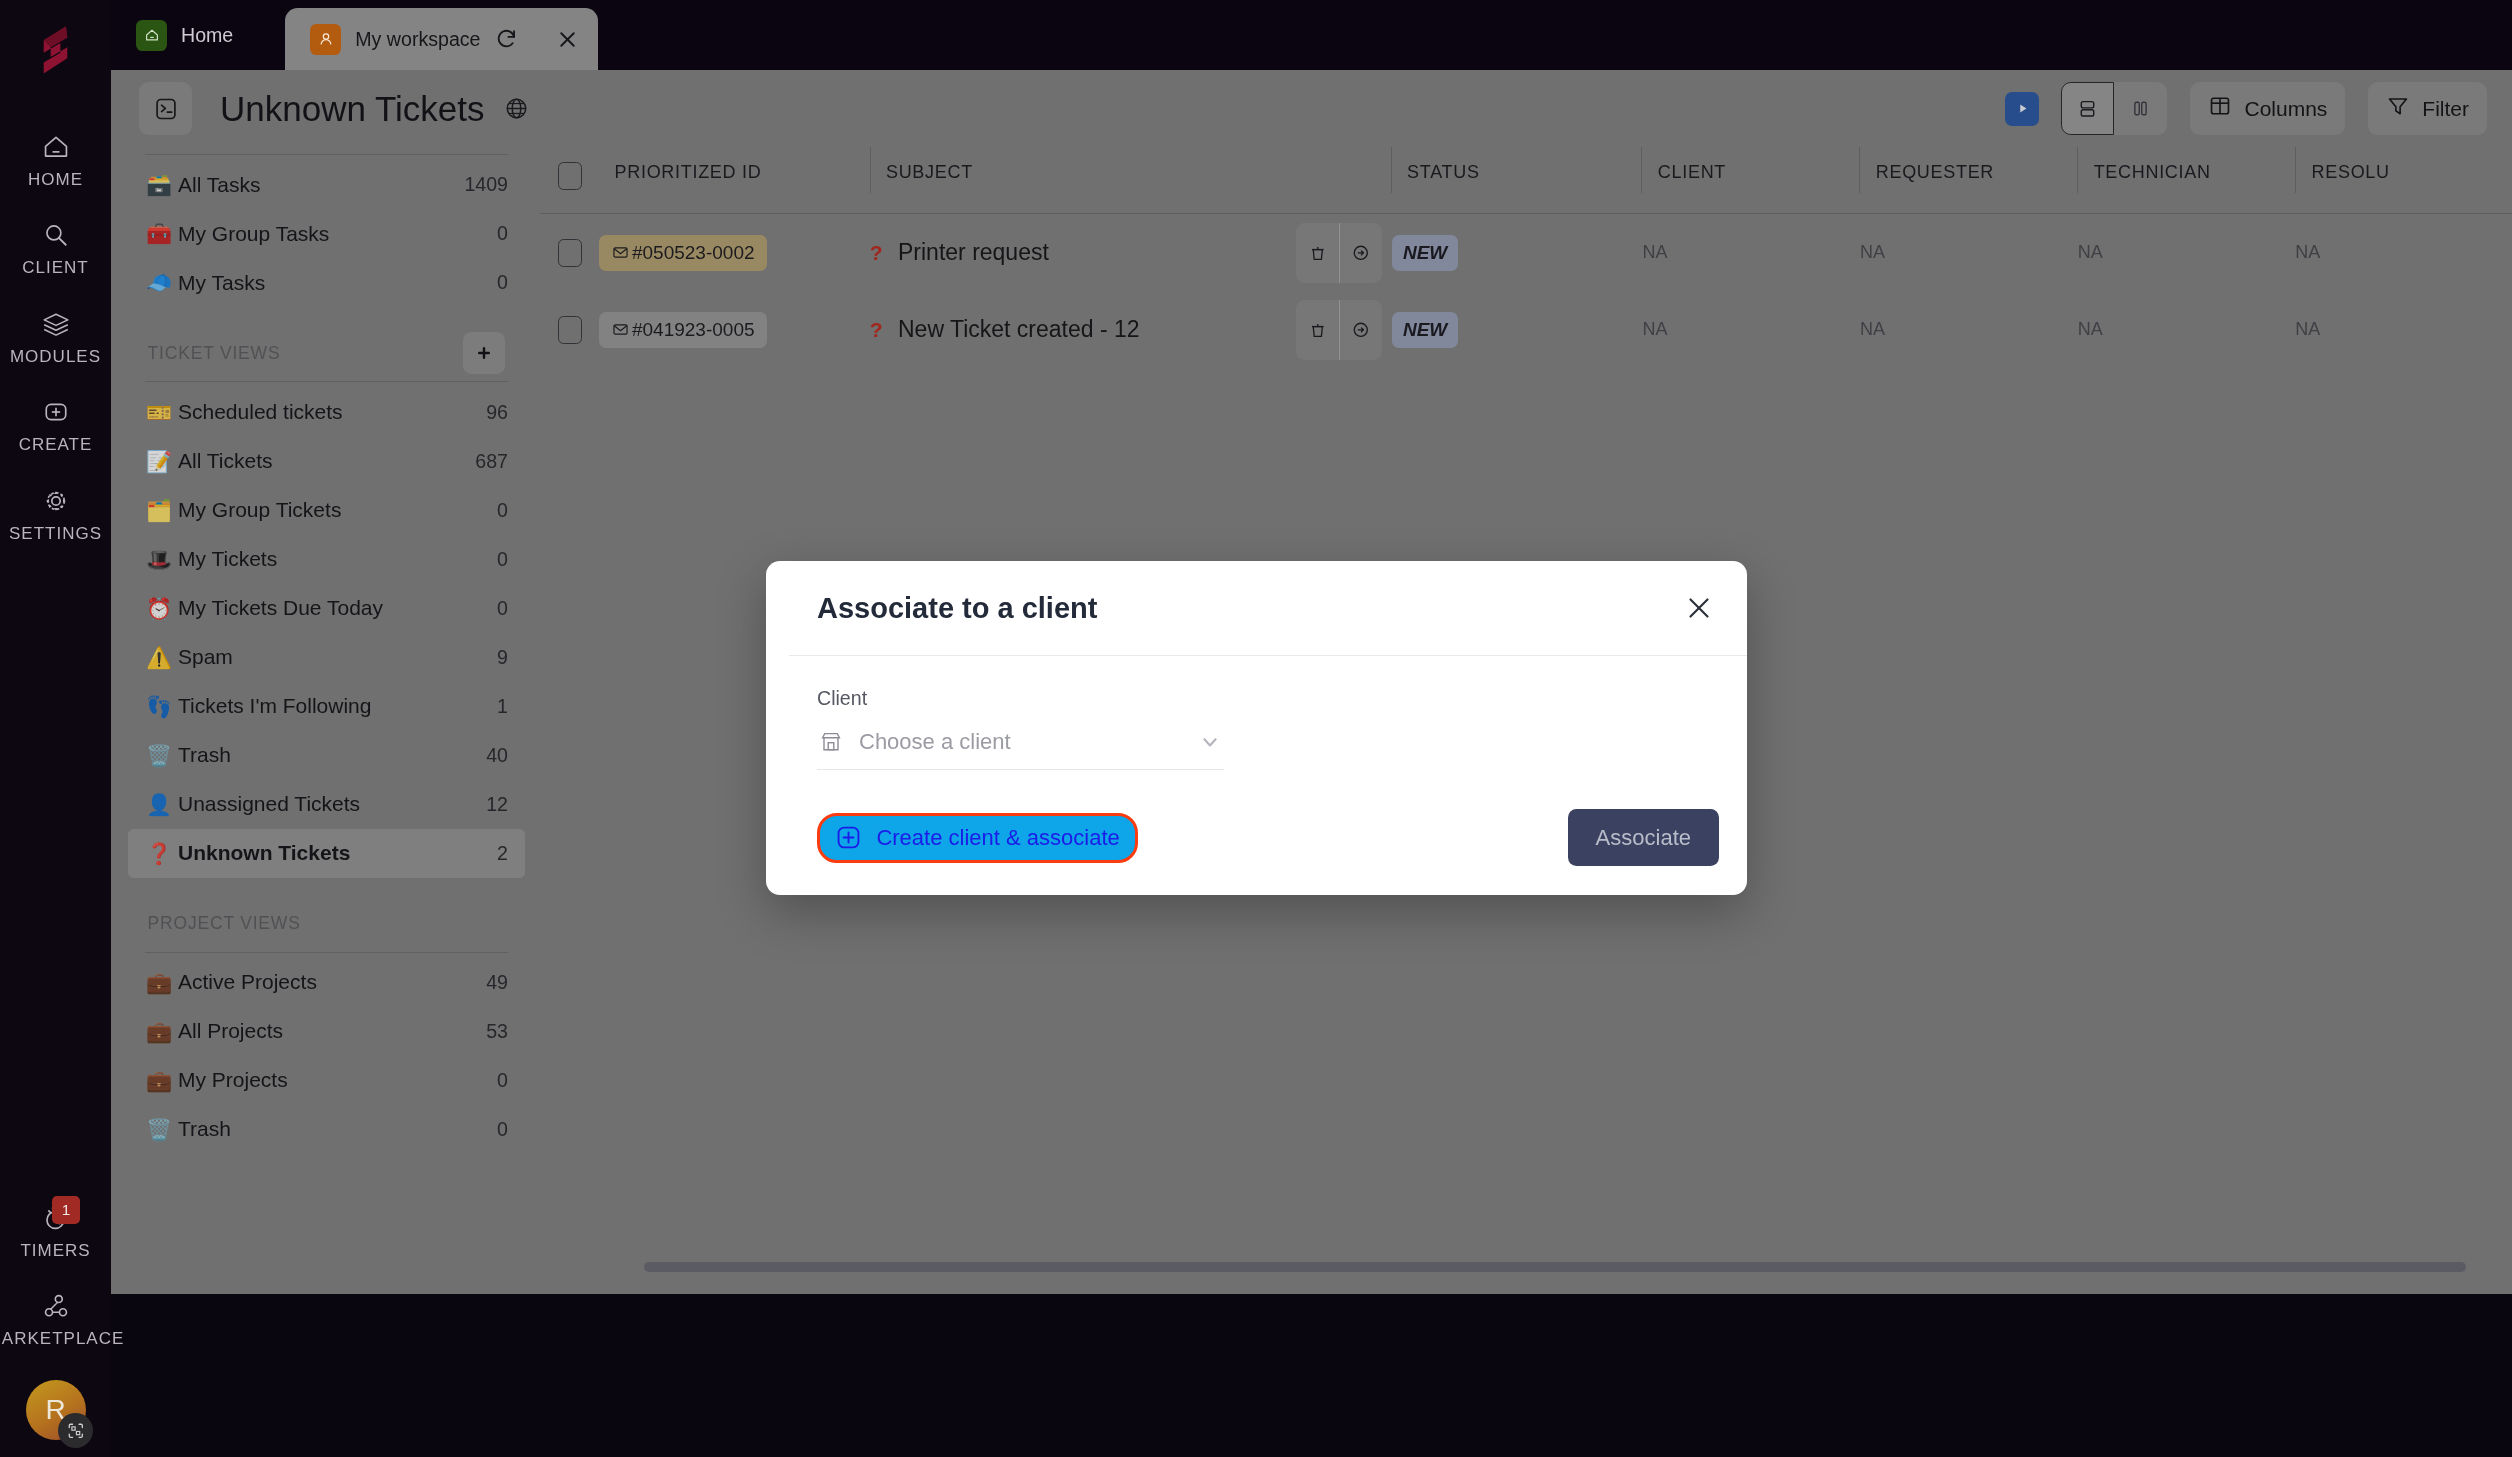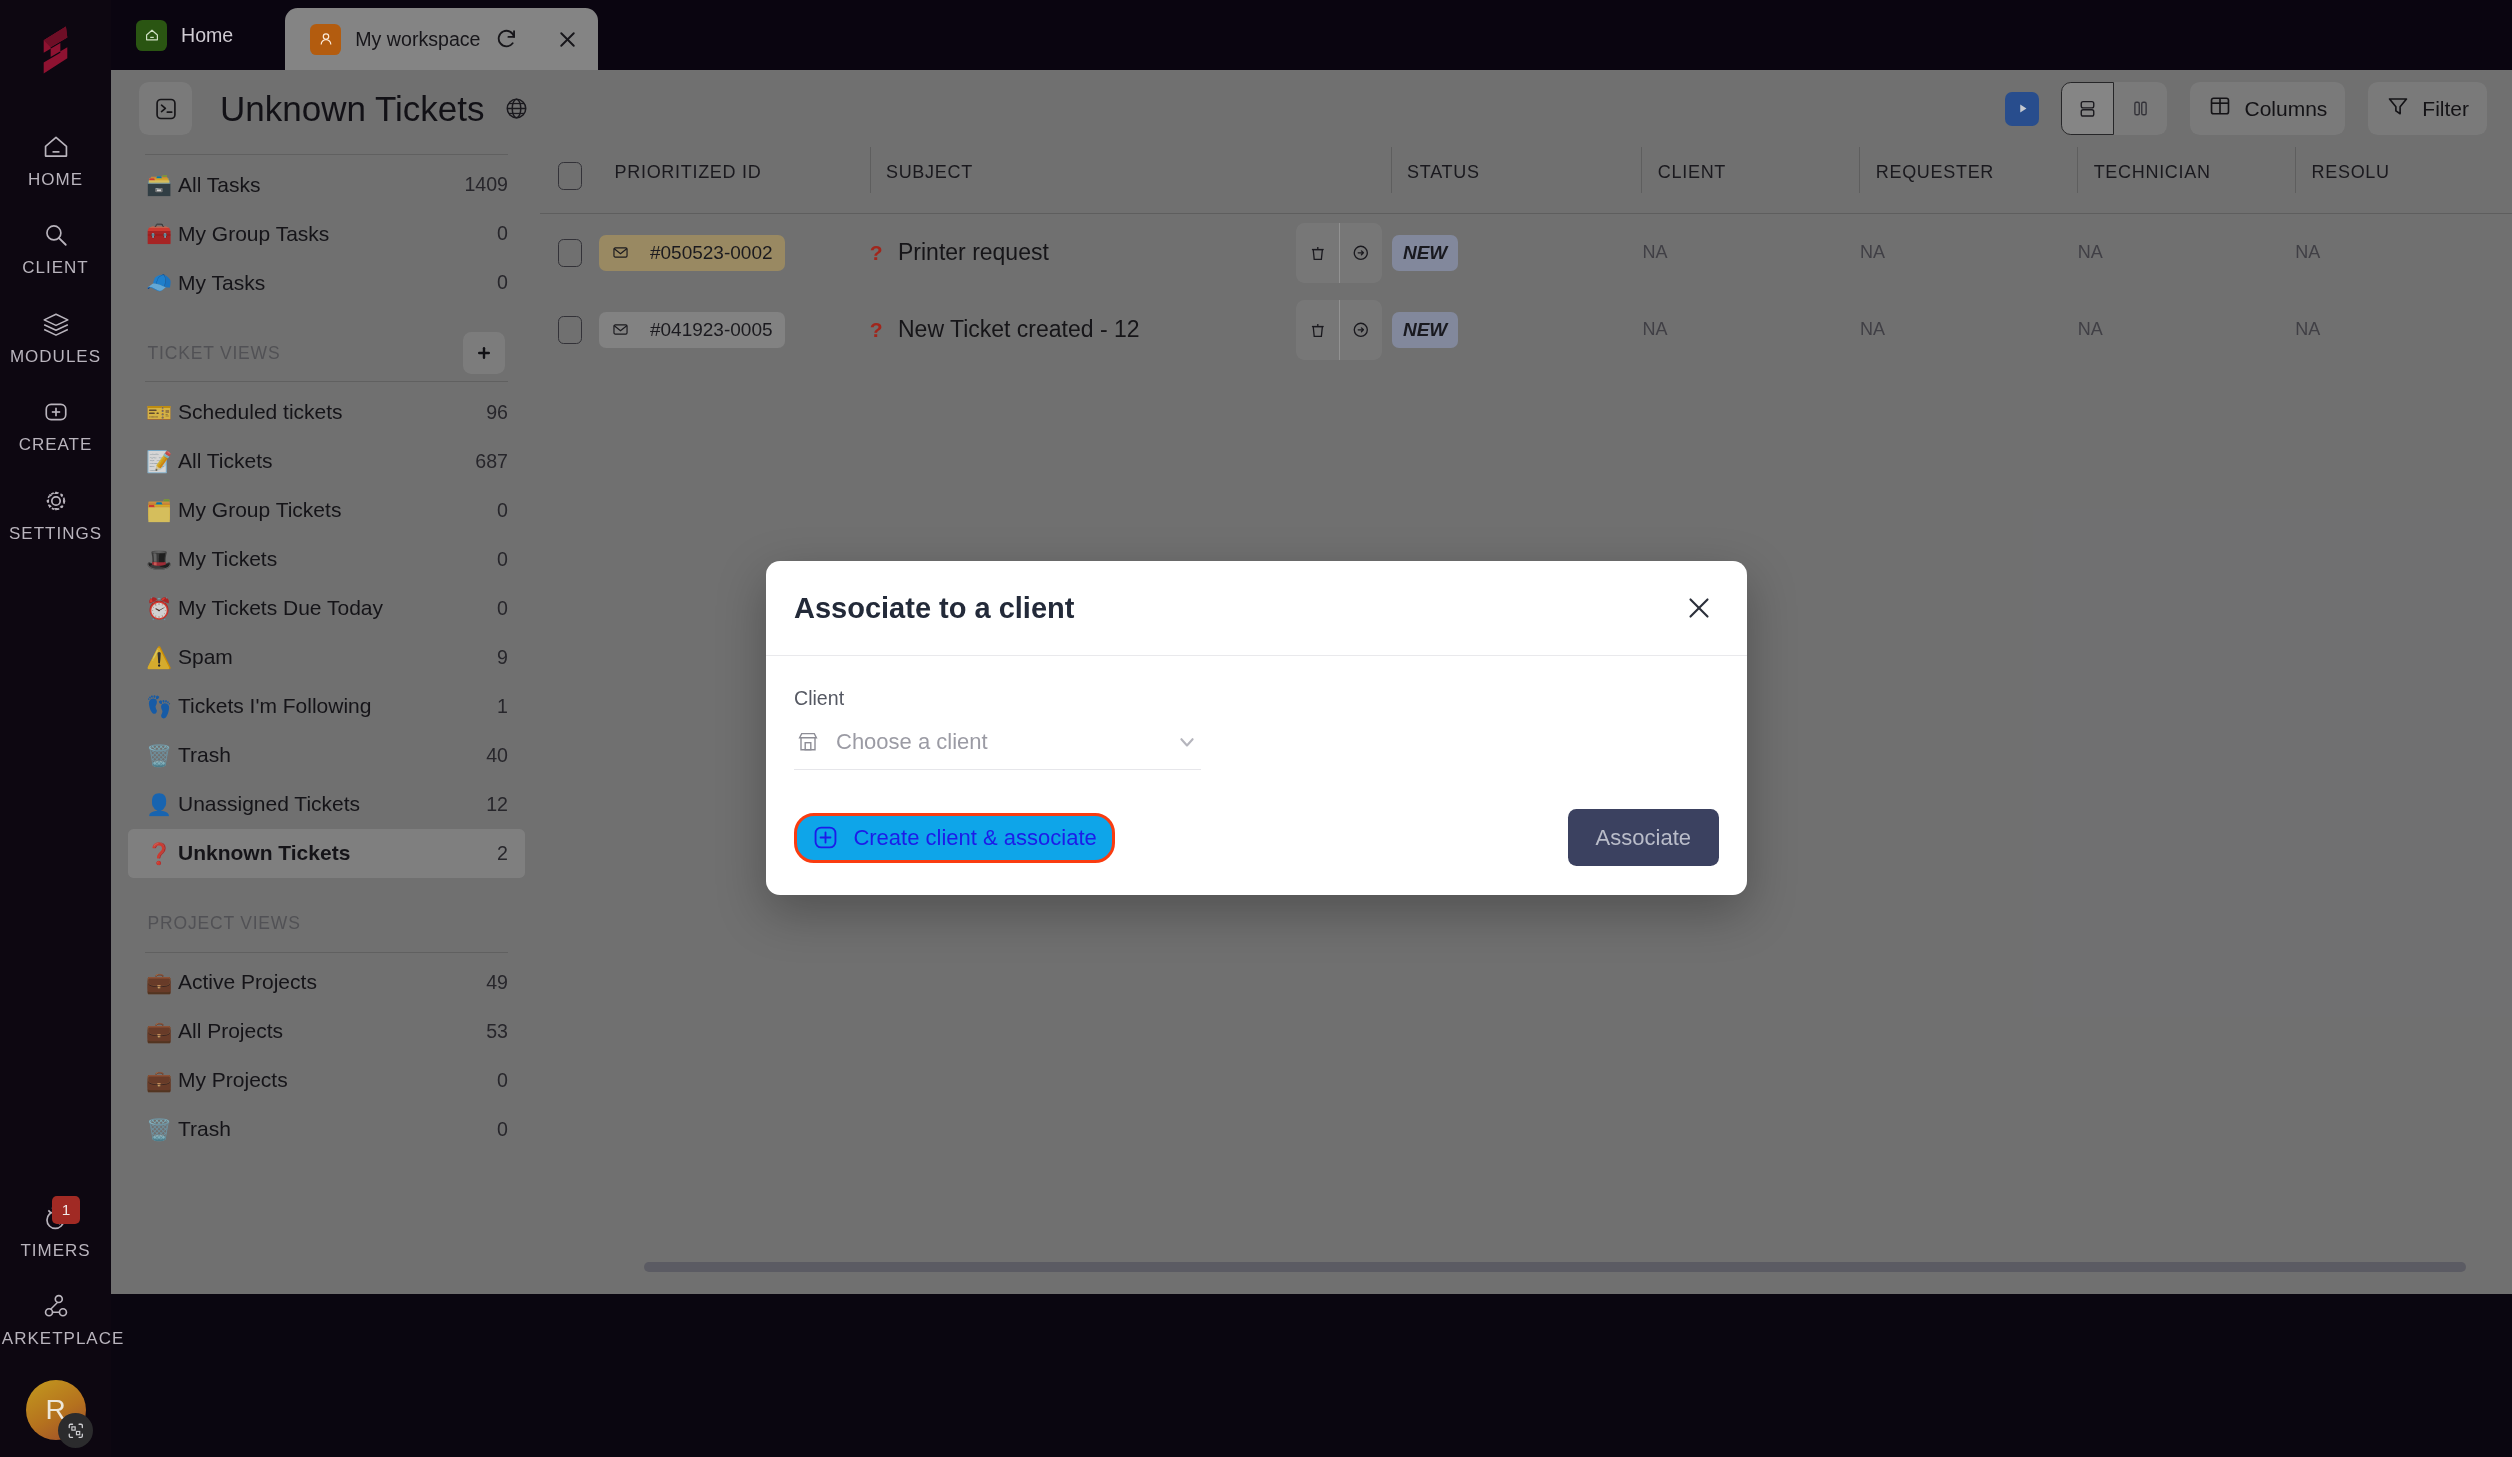--- a/index.html
+++ b/index.html
@@ -155,21 +155,21 @@
   .col-id    { width: 287px; }
   .col-sub   { width: 554px; }
   .col-stat  { width: 266px; }
   .col-cli   { width: 231px; }
   .col-req   { width: 231px; }
   .col-tec   { width: 231px; }
   .col-res   { width: 231px; }
 
   .trow { display: flex; align-items: center; height: 77px; }
   .pill-id {
-    display: inline-flex; align-items: center; gap: 21px;
+    display: inline-flex; align-items: center; gap: 3px;
     padding: 7px 12.6px; border-radius: 7px; font-size: 19px; color: #1d1c21;
   }
   .pill-id.gold { background: #b6a373; }
   .pill-id.grey { background: #9a9a9a; }
   .qmark { color: #c02a1e; font-size: 21px; font-weight: 700; margin-right: 15.4px; }
   .subj { font-size: 23px; color: #161519; }
   .rowacts {
     margin-left: auto; margin-right: 9.8px; display: flex;
     border-radius: 8.4px; background: rgba(255,255,255,0.08);
   }
@@ -188,21 +188,21 @@
   .hscroll {
     position: absolute; left: 533px; bottom: 22.4px; width: 1822px; height: 9.8px;
     border-radius: 4.9px; background: #6b6b74; cursor: pointer;
   }
 
   
   .scrim { position: absolute; inset: 0; background: rgba(20,20,24,0.18); }
   .modal {
     position: absolute; left: 766px; top: 561px; width: 981px; height: 334px;
     background: #ffffff; border-radius: 14px; box-shadow: 0 17px 49px rgba(0,0,0,0.28);
-    display: flex; flex-direction: column;
+    display: flex; flex-direction: column; padding-left: 23px;
   }
   .modal-head {
     height: 95px; display:flex; align-items:center; padding: 0 31px 0 28px;
     border-bottom: 0.7px solid #e9e9ec;
   }
   .modal-title { font-size: 29px; font-weight: 700; color: #232a39; }
   .modal-close { margin-left: auto; width: 34px; height: 34px; cursor:pointer; display:block; }
   .modal-body { flex: 1; padding: 31px 28px 0 28px; }
   .field-label { font-size: 19.6px; color: #555862; }
   .field-row {

